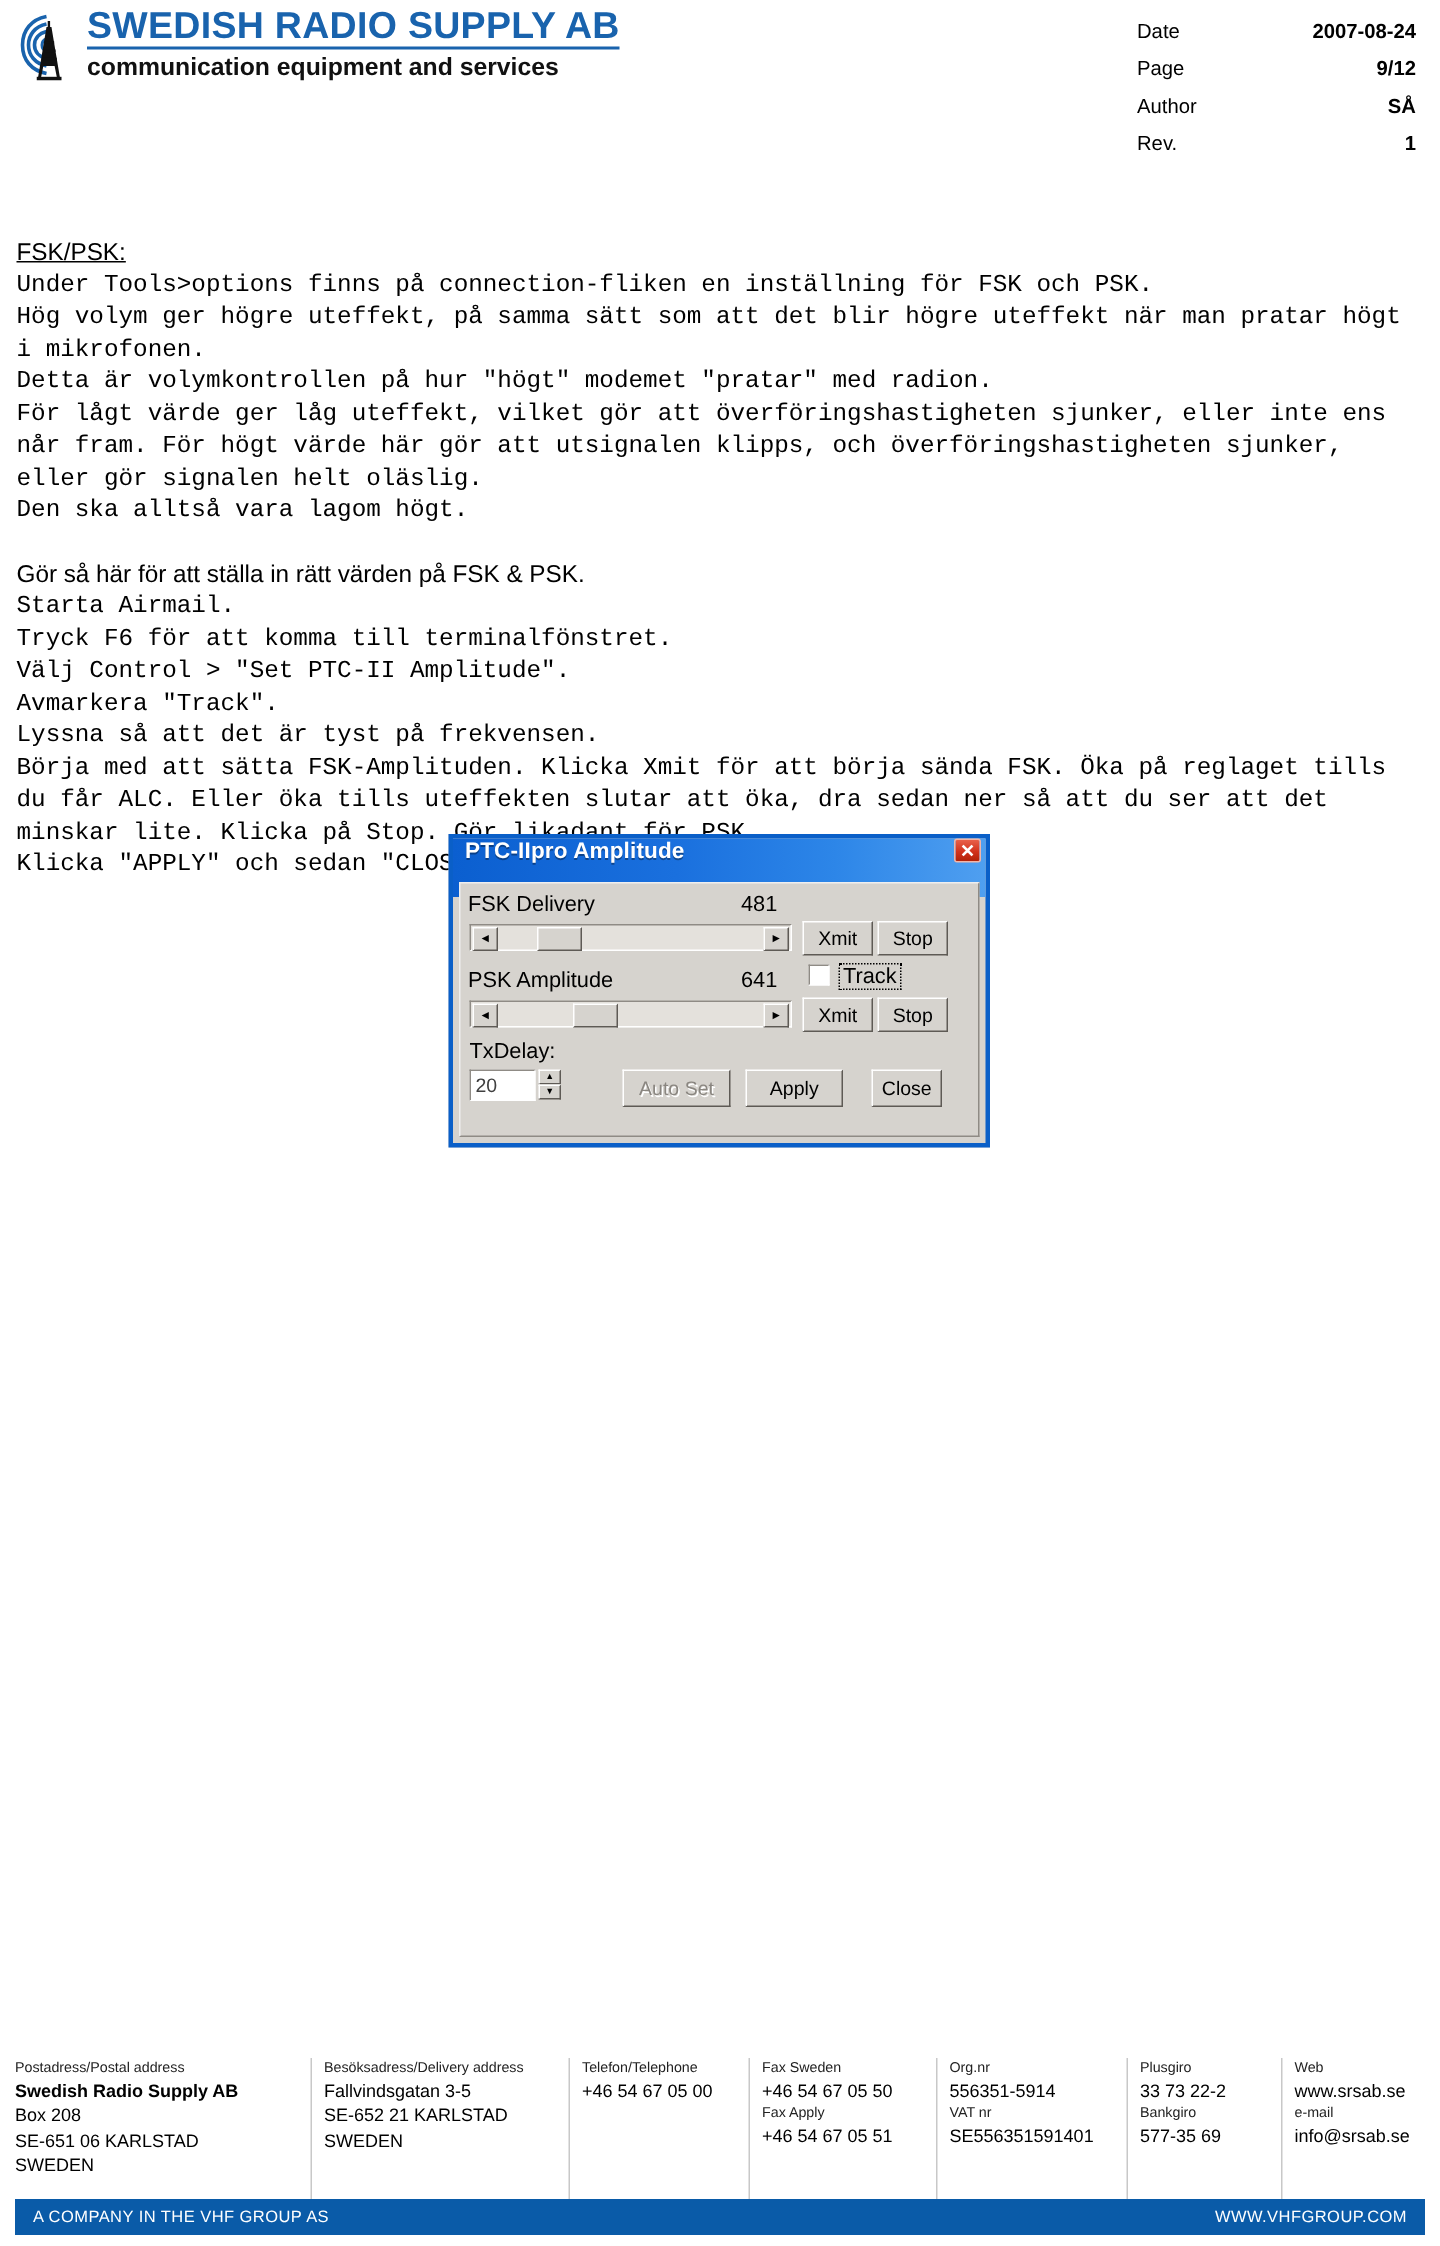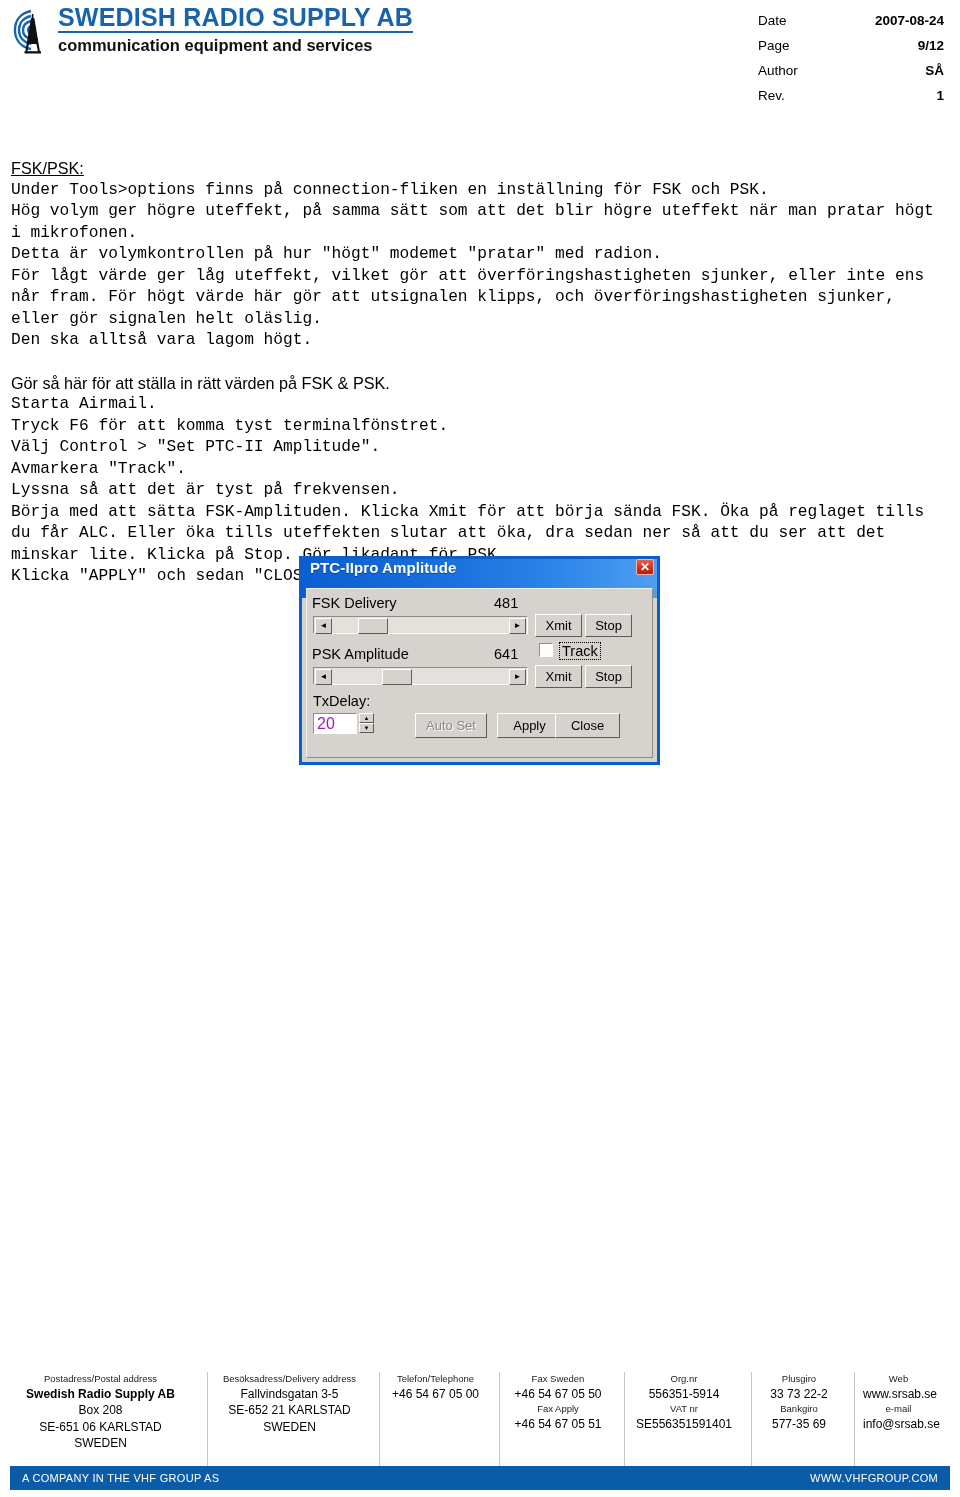--- a/index.html
+++ b/index.html
@@ -283,22 +283,22 @@
   .txdelay-field {
     position: absolute;
     width: 44px;
     height: 21px;
     background: #ffffff;
     border-top: 1px solid #8f8b85;
     border-left: 1px solid #8f8b85;
     border-right: 1px solid #ffffff;
     border-bottom: 1px solid #ffffff;
     box-sizing: border-box;
-    font-size: 16px;
-    color: #a21caf;
+    font-size: 13px;
+    color: #404040;
     padding-left: 3px;
     line-height: 20px;
   }
   .spinner {
     position: absolute;
     width: 15px;
     height: 21px;
   }
   .spinner > div {
     height: 10px;
@@ -322,21 +322,20 @@
     top: 1372px;
     width: 940px;
     height: 96px;
     display: flex;
   }
   .fcol {
     box-sizing: border-box;
     padding-right: 16px;
     border-right: 1px solid #c8c8c8;
     padding-left: 8px;
-    text-align: center;
   }
   .fcol:first-child { padding-left: 0; }
   .fcol:last-child { border-right: none; }
   .fcol .lbl {
     font-size: 9.5px;
     line-height: 13.5px;
     color: #222;
     white-space: nowrap;
   }
   .fcol .val {
@@ -432,21 +431,21 @@
   <p class="para">Under Tools&gt;options finns på connection-fliken en inställning för FSK och PSK.</p>
   <p class="para">Hög volym ger högre uteffekt, på samma sätt som att det blir högre uteffekt när man pratar högt i mikrofonen.</p>
   <p class="para">Detta är volymkontrollen på hur "högt" modemet "pratar" med radion.</p>
   <p class="para">För lågt värde ger låg uteffekt, vilket gör att överföringshastigheten sjunker, eller inte ens når fram. För högt värde här gör att utsignalen klipps, och överföringshastigheten sjunker, eller gör signalen helt oläslig.</p>
   <p class="para">Den ska alltså vara lagom högt.</p>
 
   <div class="block-gap"></div>
 
   <p class="para">Gör så här för att ställa in rätt värden på FSK &amp; PSK.</p>
   <p class="para">Starta Airmail.</p>
-  <p class="para">Tryck F6 för att komma tyst terminalfönstret.</p>
+  <p class="para">Tryck F6 för att komma till terminalfönstret.</p>
   <p class="para">Välj Control &gt; "Set PTC-II Amplitude".</p>
   <p class="para">Avmarkera "Track".</p>
   <p class="para">Lyssna så att det är tyst på frekvensen.</p>
   <p class="para">Börja med att sätta FSK-Amplituden. Klicka Xmit för att börja sända FSK. Öka på reglaget tills du får ALC. Eller öka tills uteffekten slutar att öka, dra sedan ner så att du ser att det minskar lite. Klicka på Stop. Gör likadant för PSK.</p>
   <p class="para">Klicka "APPLY" och sedan "CLOSE".</p>
 </div>
 
 <div class="dialog-wrap">
   <div class="dlg">
 
@@ -490,21 +489,21 @@
 
       <span class="txdelay-label" style="left:6px; top:104px;">TxDelay:</span>
       <div class="txdelay-field" style="left:6px; top:124px;">20</div>
       <div class="spinner" style="left:52px; top:124px;">
         <div>▲</div>
         <div>▼</div>
       </div>
 
       <div class="w95btn disabled" style="left:108px; top:124px; width:72px; height:25px;">Auto Set</div>
       <div class="w95btn" style="left:190px; top:124px; width:65px; height:25px;">Apply</div>
-      <div class="w95btn" style="left:248px; top:124px; width:65px; height:25px;">Close</div>
+      <div class="w95btn" style="left:274px; top:124px; width:47px; height:25px;">Close</div>
 
     </div>
   </div>
 </div>
 
 <div class="footer">
 
   <div class="fcol" style="width:198px">
     <div class="lbl">Postadress/Postal address</div>
     <div class="val bold">Swedish Radio Supply AB</div>

